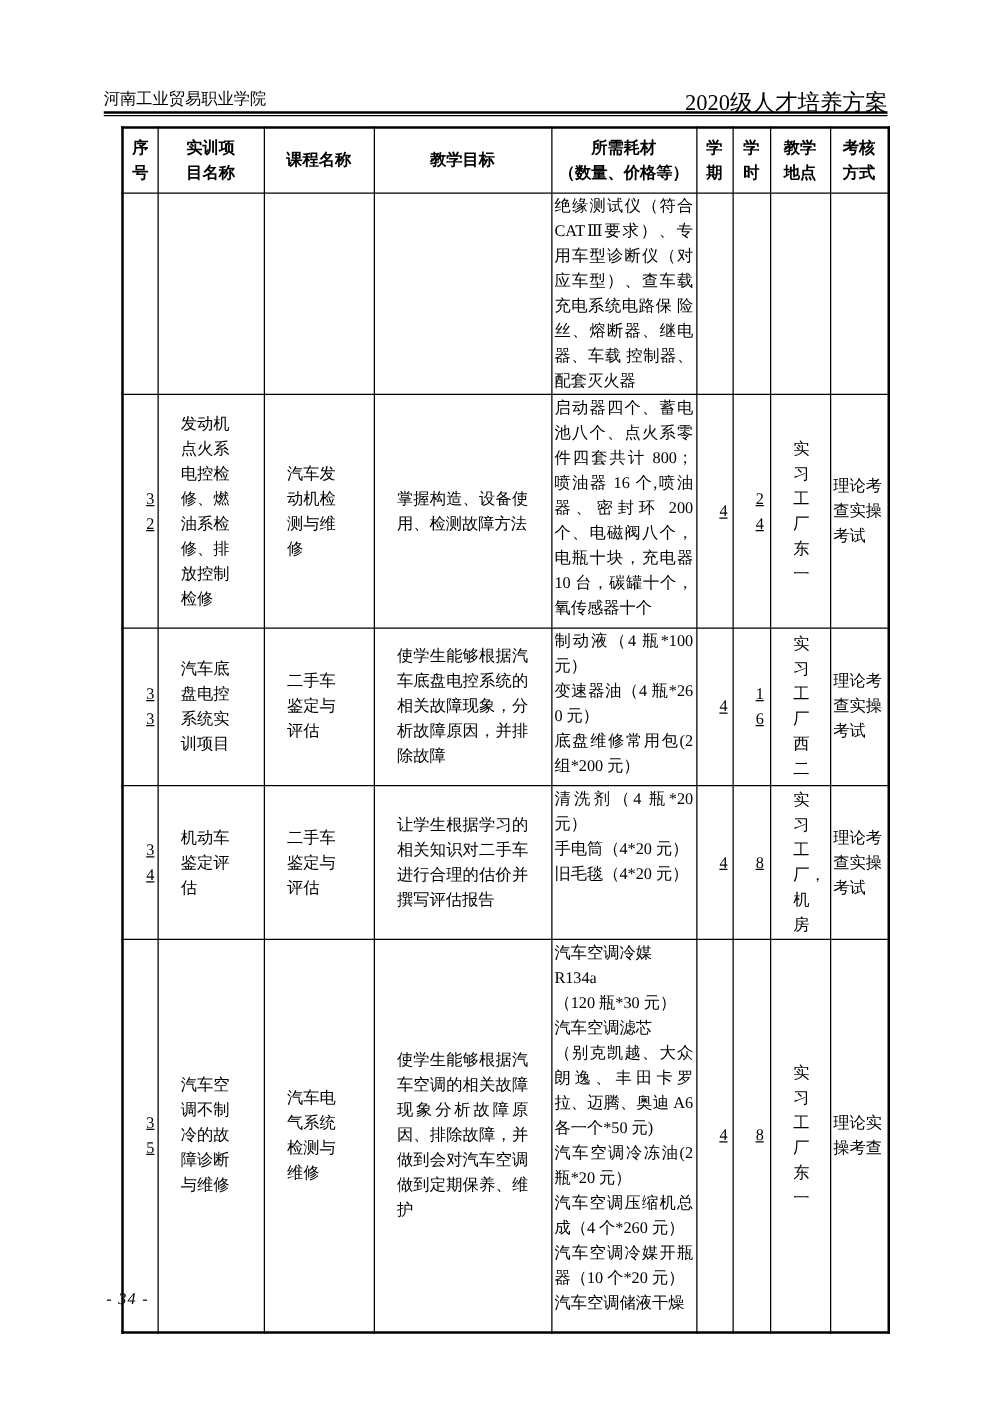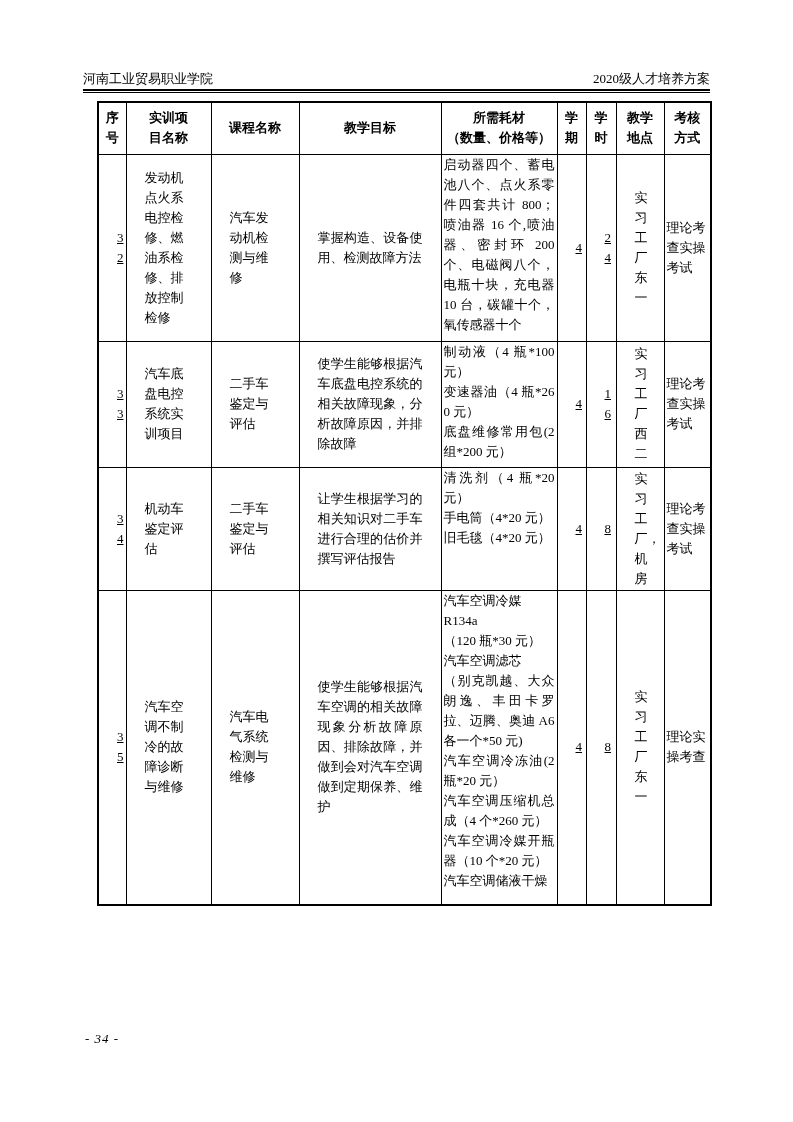--- a/index.html
+++ b/index.html
@@ -2,21 +2,21 @@
 <html><head>
 <meta charset="utf-8">
 <style>
   html,body { margin:0; padding:0; }
   body {
     width:793px; height:1122px; position:relative;
     background:#ffffff; color:#000;
     font-family:"Liberation Serif","DejaVu Serif",serif;
   }
   .page-header-left  { position:absolute; left:83px;  top:70px; font-size:13px; }
-  .page-header-right { position:absolute; right:83px; top:70px; font-size:13px; }
+  .page-header-right { position:absolute; right:83px; top:70px; font-size:18px; }
   .header-rule {
     position:absolute; left:83px; top:89px; width:627px; height:1px;
     border-top:2px solid #000; border-bottom:1px solid #000;
   }
   table.training {
     position:absolute; left:97px; top:101px;
     border-collapse:collapse; table-layout:fixed; width:613px;
     border:2px solid #000;
   }
   .training th, .training td {
@@ -76,20 +76,31 @@
 期</th>
       <th>学
 时</th>
       <th>教学
 地点</th>
       <th>考核
 方式</th>
     </tr>
   </thead>
   <tbody>
+    <tr class="r0">
+      <td class="c-no"></td>
+      <td class="c-proj"></td>
+      <td class="c-course"></td>
+      <td class="c-obj"></td>
+      <td class="c-mat">绝缘测试仪（符合CATⅢ要求）、专用车型诊断仪（对应车型）、查车载充电系统电路保 险丝、熔断器、继电器、车载 控制器、配套灭火器</td>
+      <td class="c-sem"></td>
+      <td class="c-hrs"></td>
+      <td class="c-loc"></td>
+      <td class="c-asm"></td>
+    </tr>
     <tr class="r1">
       <td class="c-no">32</td>
       <td class="c-proj">发动机点火系电控检修、燃油系检修、排放控制检修</td>
       <td class="c-course">汽车发动机检测与维修</td>
       <td class="c-obj">掌握构造、设备使用、检测故障方法</td>
       <td class="c-mat">启动器四个、蓄电池八个、点火系零件四套共计 800；喷油器 16 个,喷油器、密封环 200 个、电磁阀八个，电瓶十块，充电器 10 台，碳罐十个，氧传感器十个</td>
       <td class="c-sem">4</td>
       <td class="c-hrs">24</td>
       <td class="c-loc">实习工厂东一</td>
       <td class="c-asm">理论考查实操考试</td>

